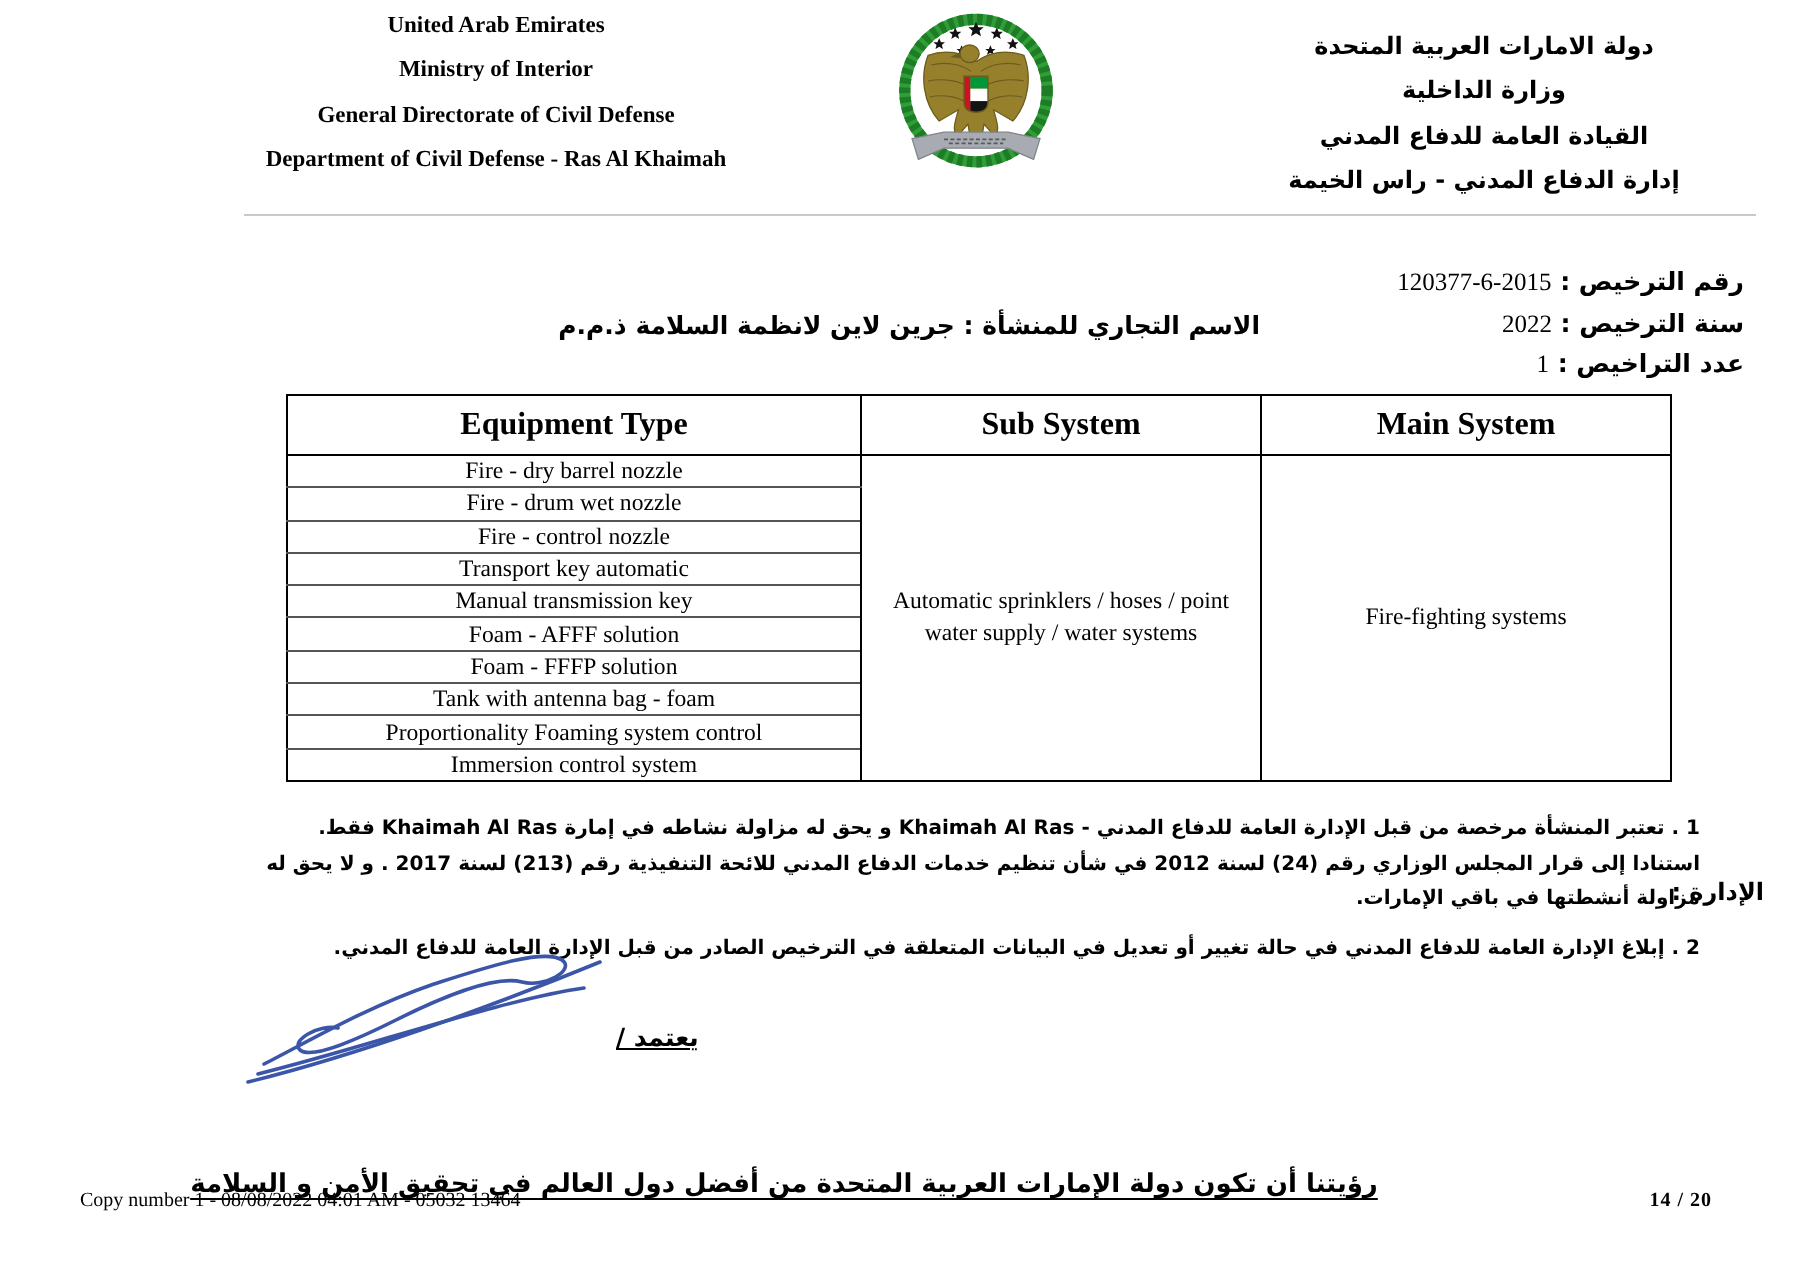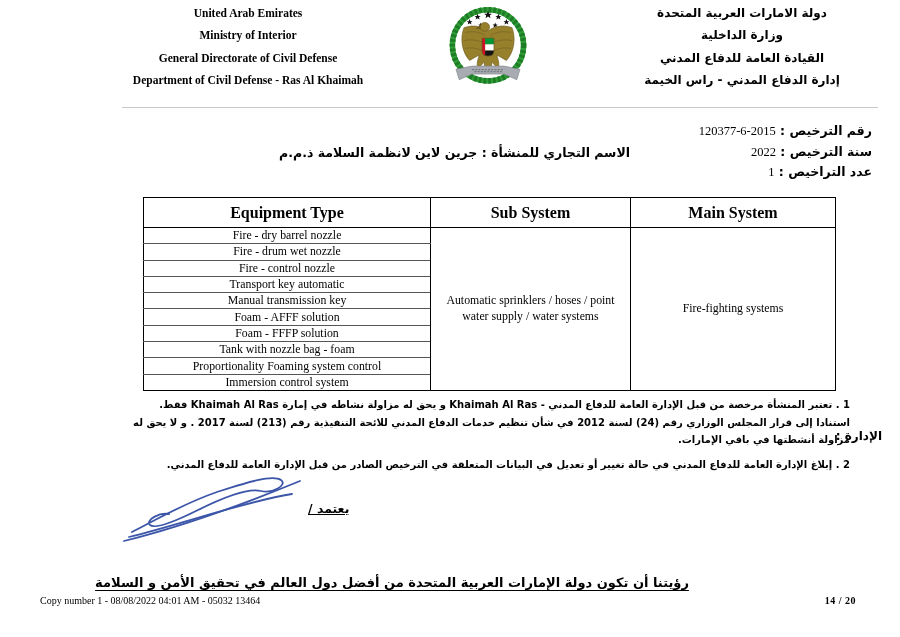--- a/index.html
+++ b/index.html
@@ -2,21 +2,21 @@
 <html lang="en"><head>
 <meta charset="utf-8">
 <style>
   html,body { margin:0; padding:0; }
   body {
     width:900px; height:637px; background:#ffffff; color:#000;
     font-family:"Liberation Serif","DejaVu Serif",serif;
     position:relative; overflow:hidden;
   }
   .abs { position:absolute; }
-  .ar { font-family:"DejaVu Sans","Liberation Sans",sans-serif; }
+  .ar { font-family:"DejaVu Sans","Liberation Sans",sans-serif;margin-top:10px; }
 
   
   .en-header { left:92px; top:6px; width:312px; text-align:center;
                font-weight:bold; font-size:11.5px; }
   .en-header > div { height:22.4px; line-height:14px; }
   .ar-header { left:592px; top:6px; width:300px; text-align:center;
                direction:rtl; font-weight:bold; font-size:12px; }
   .ar-header > div { height:22.4px; line-height:15px; }
   .emblem { left:448px; top:2px; width:80px; height:85px; }
 
@@ -170,21 +170,21 @@
       <tr>
           <td class="eq">Manual transmission key</td>
         </tr>
       <tr>
           <td class="eq">Foam - AFFF solution</td>
         </tr>
       <tr>
           <td class="eq">Foam - FFFP solution</td>
         </tr>
       <tr>
-          <td class="eq">Tank with nozzle bag - foam</td>
+          <td class="eq">Tank with antenna bag - foam</td>
         </tr>
       <tr>
           <td class="eq">Proportionality Foaming system control</td>
         </tr>
       <tr>
           <td class="eq">Immersion control system</td>
         </tr>
     </tbody>
   </table>
 

